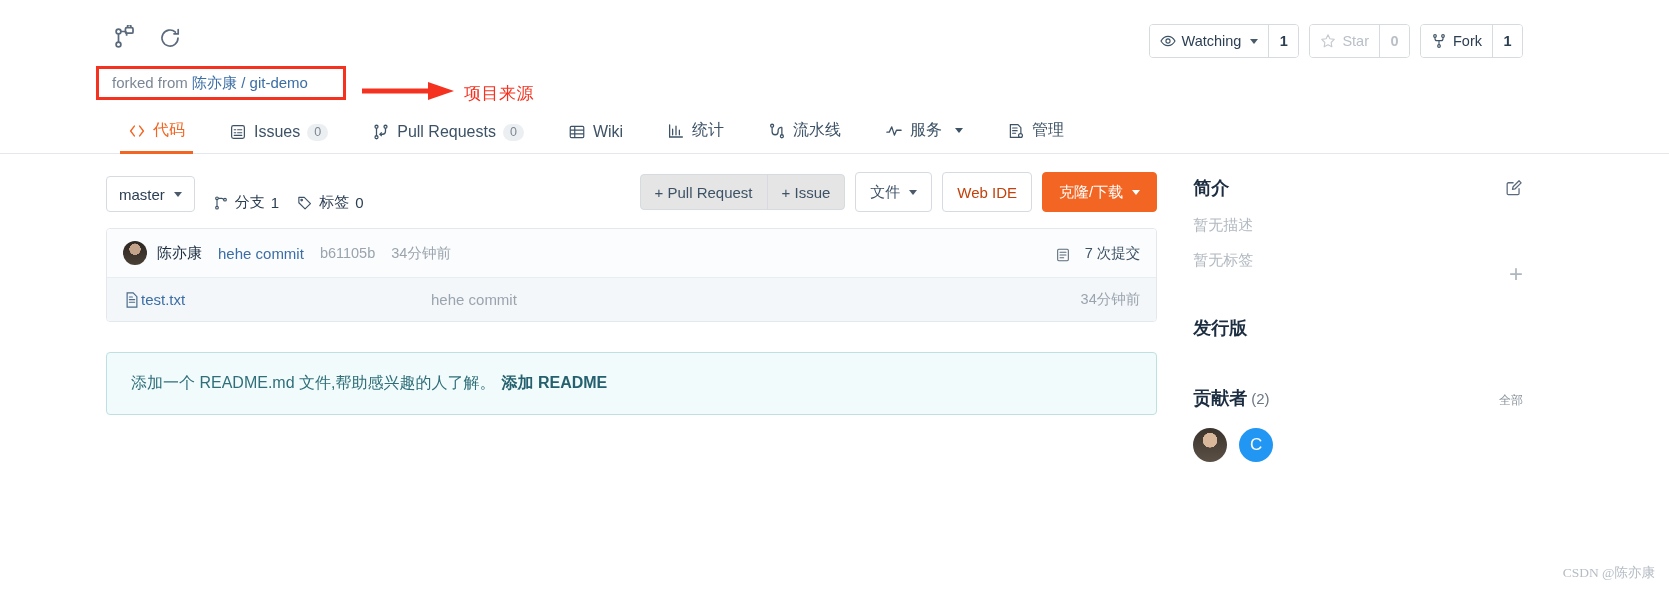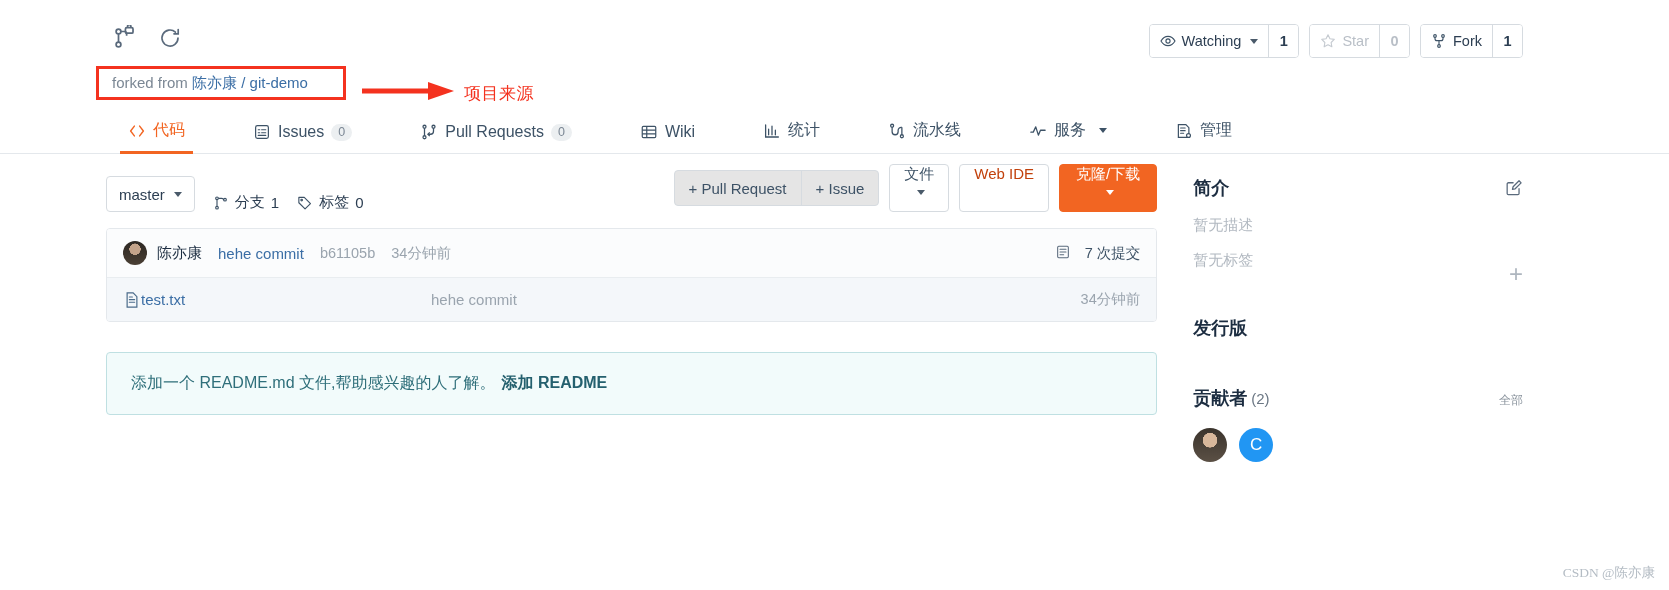--- a/index.html
+++ b/index.html
@@ -63,21 +63,20 @@
   .caret { width:0;height:0;border-left:4.5px solid transparent;border-right:4.5px solid transparent;border-top:5px solid #4a5a6a; margin-left:3px;}
 
   
   .nav {
     position: relative;
     margin-top: 6px;
     border-bottom: 1px solid #e4e8ec;
     padding-left: 106px;
     display: flex; align-items: flex-end;
     height: 44px;
-    gap: 24px;
   }
   .tab {
     display:flex; align-items:center; gap:7px;
     padding: 0 22px 12px 22px;
     font-size: 16px; color: #3d5266; white-space: nowrap;
     position: relative;
   }
   .tab.active { color:#f26522; }
   .tab.active::after {
     content:""; position:absolute; left:14px; right:14px; bottom:-1px; height:3px; background:#f26522;
@@ -100,22 +99,22 @@
   }
   .meta-links { display:flex; align-items:center; gap: 18px; margin-left: 18px; font-size: 15px; color:#2c3e52; }
   .meta-links .ml { display:flex; align-items:center; gap:6px; }
   .meta-links .num { color:#2c3e52; }
 
   .toolbar-right { margin-left:auto; display:flex; align-items:center; gap:10px; }
   .plain-group { display:flex; border:1px solid #d6dbe0; border-radius:4px; overflow:hidden; height:36px; background:#e5e5e5;}
   .plain-group .seg { display:flex;align-items:center; padding: 0 14px; font-size:15px; color:#3d5266; }
   .plain-group .seg + .seg { border-left:1px solid #d6dbe0; }
   .tb-btn {
-    border:1px solid #d6dbe0;border-radius:4px;background:#fff;height:48px;
-    display:flex;align-items:center;gap:6px;padding:0 14px;font-size:15px;color:#3d5266;flex-direction:column;
+    border:1px solid #d6dbe0;border-radius:4px;background:#fff;height:40px;
+    display:flex;align-items:center;gap:6px;padding:0 14px;font-size:15px;color:#3d5266;
   }
   .tb-btn.bold { font-weight:normal; color:#c2410c; }
   .tb-btn.primary {
     background:#f26522;border-color:#f26522;color:#fff;font-size:15px;padding:0 16px;
   }
   .tb-btn.primary .caret { border-top-color:#fff; }
 
   
   .panel { margin-top: 16px; border:1px solid #e4e8ec; border-radius:4px; overflow:hidden; }
   .commit-row {
@@ -123,21 +122,21 @@
     padding: 12px 16px; border-bottom:1px solid #e9edf0;
   }
   .avatar-sm { width:24px;height:24px;border-radius:50%;background:#5b5145;overflow:hidden;flex:none;
     background-image: radial-gradient(circle at 50% 34%, #c3a38a 0 28%, rgba(0,0,0,0) 29%),
                       linear-gradient(#2c2722,#4a3f34);
   }
   .commit-author { font-size:15px; color:#1c2d41; margin-left:10px; font-weight:500;}
   .commit-msg { font-size:15px; color:#3b6ea5; margin-left:16px;}
   .commit-sha { font-size:14.5px; color:#9aa4ae; margin-left:16px;}
   .commit-time { font-size:14.5px; color:#9aa4ae; margin-left:16px;}
-  .commit-count { margin-left:auto; display:flex;align-items:flex-start;gap:14px;font-size:14.5px;color:#3d5266;}
+  .commit-count { margin-left:auto; display:flex;align-items:flex-end;gap:14px;font-size:14.5px;color:#3d5266;}
 
   .file-row { display:flex; align-items:center; background:#f4f7fa; padding: 12px 16px; }
   .file-name { font-size:15px;color:#3b6ea5; width:290px;}
   .file-msg { font-size:15px;color:#9aa4ae; flex:1; }
   .file-time { font-size:14.5px;color:#9aa4ae; }
 
   
   .readme-box {
     margin-top: 30px; border:1px solid #bfe0e2; background:#f2fbfb;
     border-radius:4px; padding: 20px 24px; font-size:16px; color:#2f6f7a;

